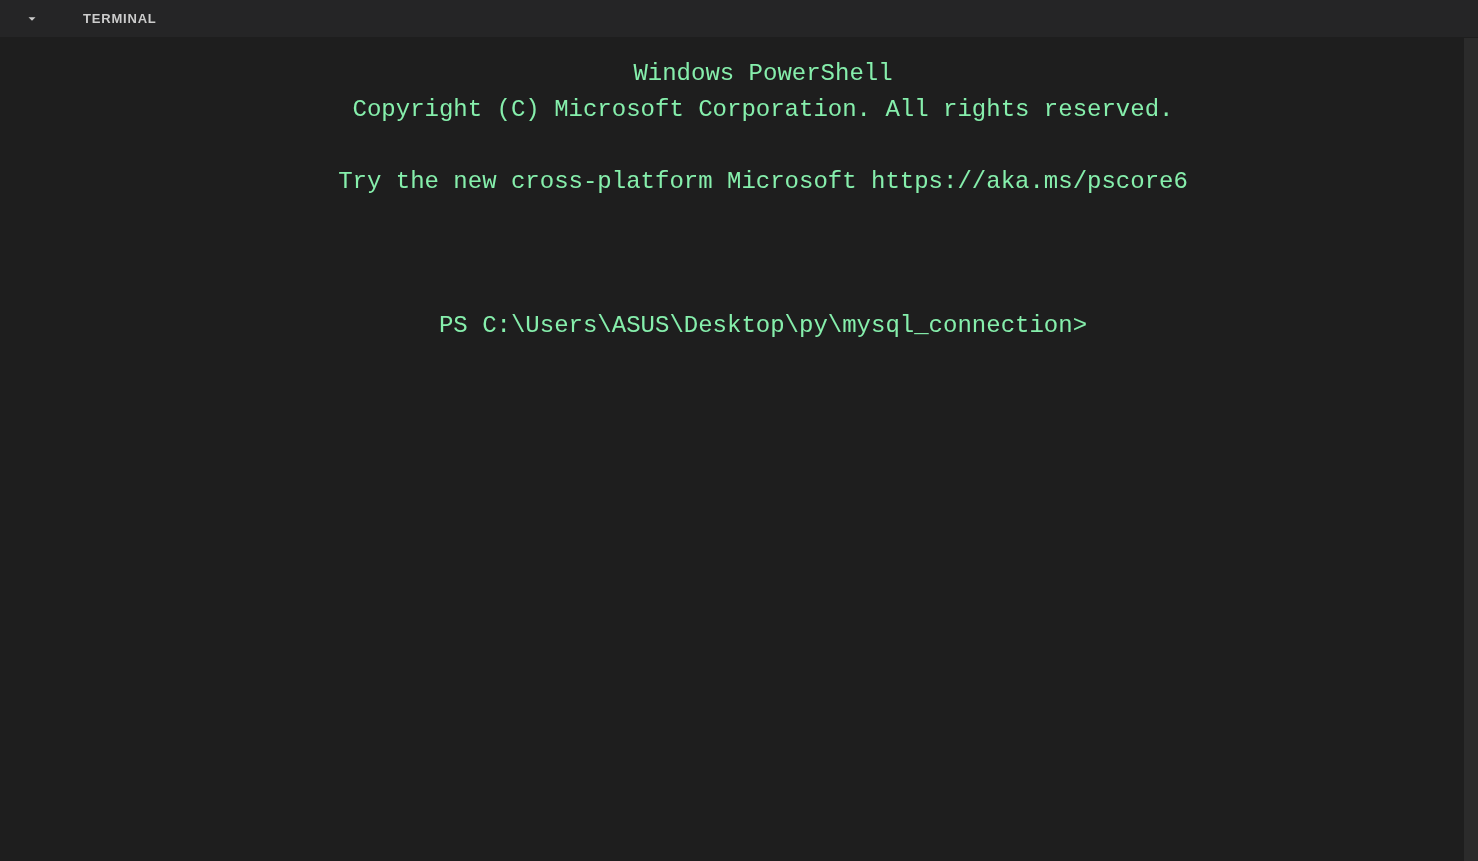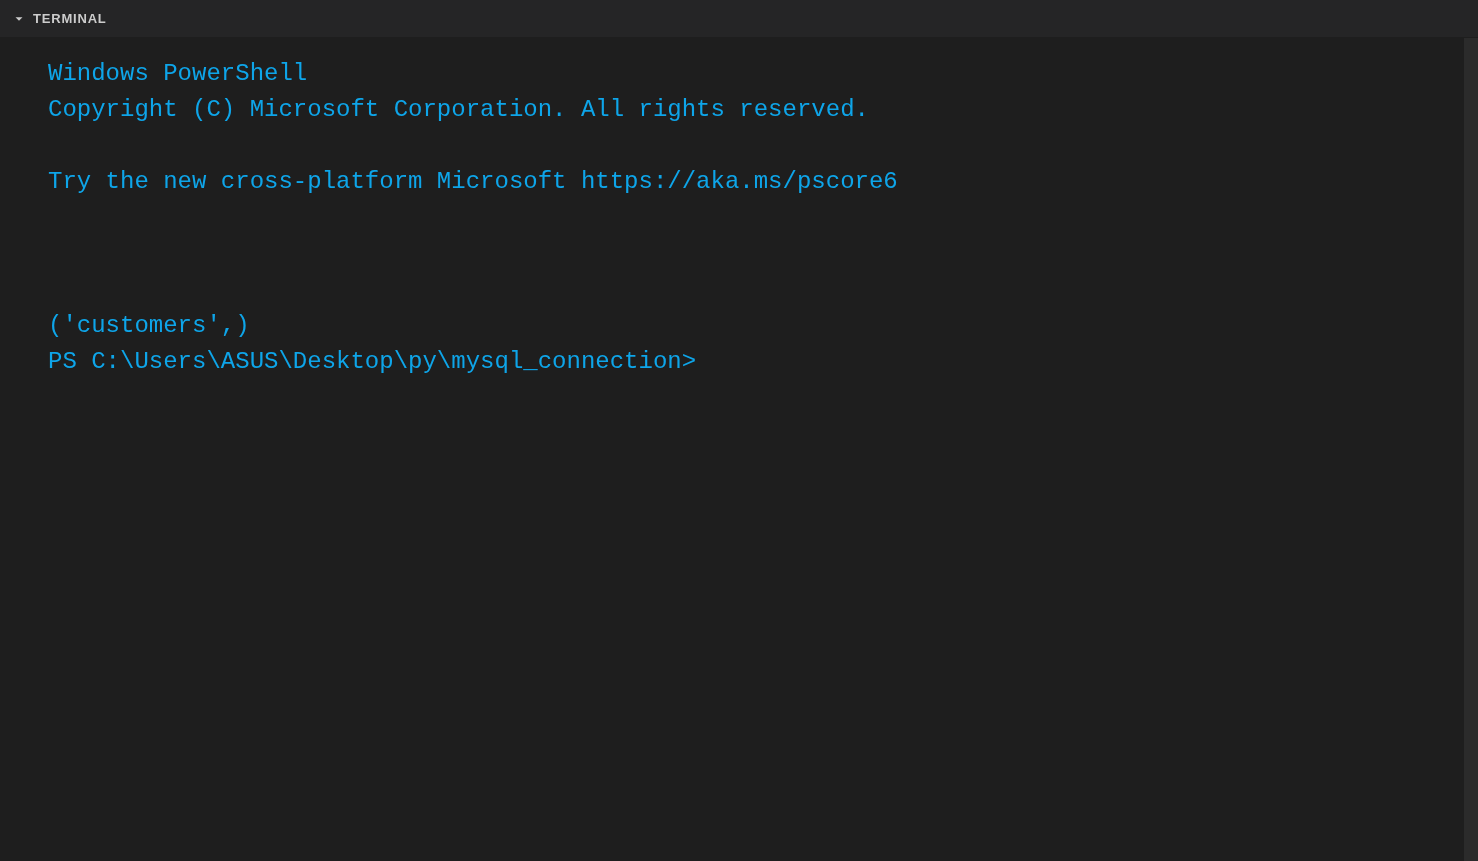--- a/index.html
+++ b/index.html
@@ -15,22 +15,23 @@
       height: 861px;
       overflow: hidden;
       display: flex;
       flex-direction: column;
     }
     .panel-header {
       background-color: #252526;
       height: 38px;
       display: flex;
       align-items: center;
-      padding-left: 11px;
+      padding-left: 24px;
       border-bottom: 1px solid #1e1e1e;
+      gap: 37px;
     }
     .chevron-icon {
       width: 16px;
       height: 16px;
       margin-right: 6px;
       display: flex;
       align-items: center;
       justify-content: center;
     }
     .chevron-icon svg {
@@ -54,21 +55,22 @@
       overflow: hidden;
       position: relative;
       border-left: 8px solid #1e1e1e;
     }
     .terminal-line {
       white-space: pre-wrap;
       word-wrap: break-word;
       font-family: 'Consolas', 'Courier New', monospace;
     }
     .text-white {
-      color: #0ea5e9;
+      color: #86efac;
+      text-align: center;
     }
     .text-teal {
       color: #3794bd;
     }
     .blank-line {
       height: 1.5em;
     }
     .scrollbar-vertical {
       position: absolute;
       right: 0;
@@ -106,19 +108,18 @@
 <div class="side-marker"></div>
 
 <div class="terminal-body">
   <div class="terminal-line text-white">Windows PowerShell</div>
   <div class="terminal-line text-white">Copyright (C) Microsoft Corporation. All rights reserved.</div>
   <div class="blank-line"></div>
   <div class="terminal-line text-white">Try the new cross-platform Microsoft https://aka.ms/pscore6</div>
   <div class="blank-line"></div>
   <div class="blank-line"></div>
   <div class="blank-line"></div>
-  <div class="terminal-line text-white">('customers',)</div>
   <div class="terminal-line text-white">PS C:\Users\ASUS\Desktop\py\mysql_connection&gt;</div>
 </div>
 
 <div class="scrollbar-vertical">
   <div class="scrollbar-thumb"></div>
 </div>
 
 </body></html>

